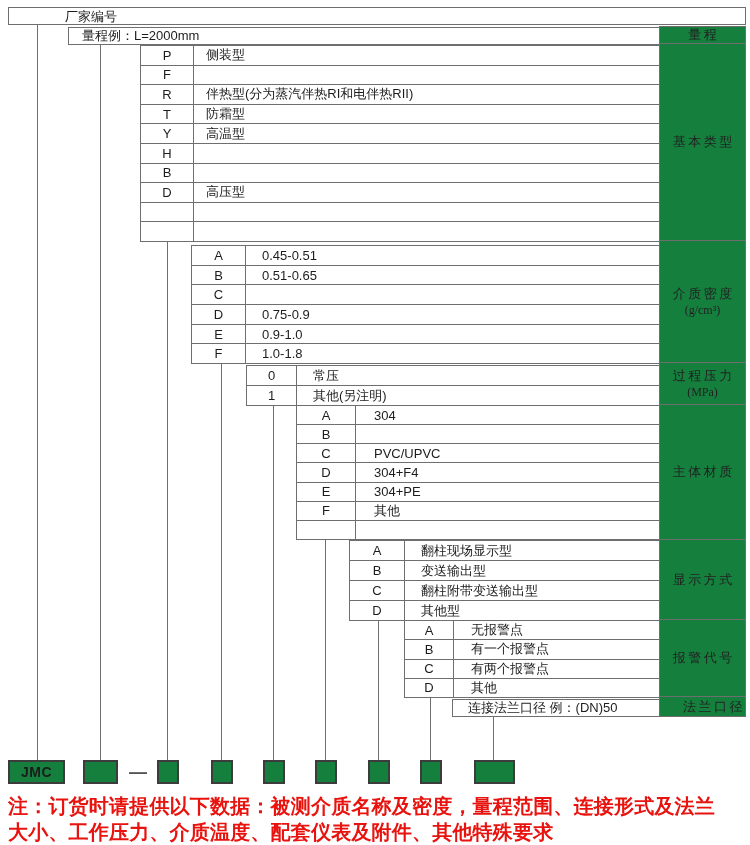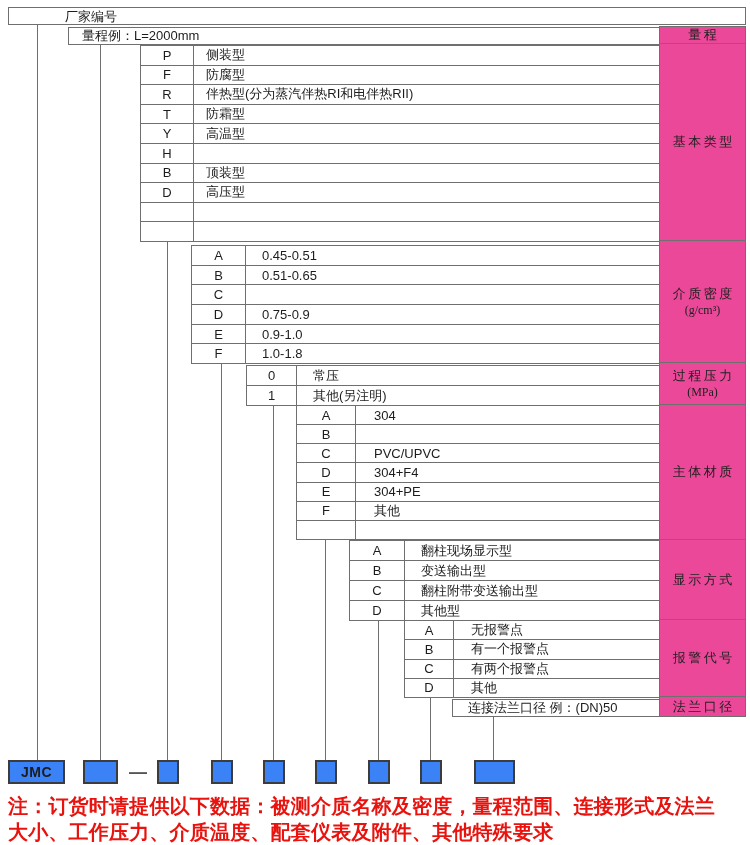--- a/index.html
+++ b/index.html
@@ -46,45 +46,45 @@
   .blk-display .code{width:54px;}
   .blk-display .desc{padding-left:16px;}
   .blk-alarm   {left:404px;top:620px;width:256px;height:78px;}
   .blk-alarm .code{width:48px;}
   .blk-alarm .desc{padding-left:17px;}
 
   .flangerow{left:452px;top:699px;width:208px;height:18px;border:1px solid var(--line);border-right:0;
         display:flex;align-items:center;padding-left:15px;font-size:13px;white-space:nowrap;}
 
   
-  .labelcol{left:659px;top:26px;width:87px;border:1px solid var(--line);background:#ec4899;}
+  .labelcol{left:659px;top:26px;width:87px;border:1px solid var(--line);background:#15803d;}
   .lsec{display:flex;flex-direction:column;align-items:center;justify-content:center;
         border-bottom:1px solid var(--line);box-sizing:border-box;
         font-family:"Liberation Serif","DejaVu Serif",serif;color:#222;}
   .lsec:last-child{border-bottom:0;}
   .l1{font-size:13px;letter-spacing:2.5px;padding-left:2.5px;white-space:nowrap;}
   .l2{font-size:12px;letter-spacing:0;white-space:nowrap;}
   .s0{height:17px;} .s1{height:197px;} .s2{height:122px;} .s3{height:42px;}
-  .s4{height:135px;} .s5{height:80px;} .s6{height:77px;} .s7{height:19px;}
+  .s4{height:135px;} .s5{height:80px;} .s6{height:77px;} .s7{height:19px;align-items:flex-end;}
 
   
   .vline{position:absolute;width:1px;background:var(--line);}
   .v1{left:37px; top:25px; height:735px;}
   .v2{left:100px;top:44px; height:716px;}
   .v3{left:167px;top:241px;height:519px;}
   .v4{left:221px;top:363px;height:397px;}
   .v5{left:273px;top:405px;height:355px;}
   .v6{left:325px;top:539px;height:221px;}
   .v7{left:378px;top:620px;height:140px;}
   .v8{left:430px;top:697px;height:63px;}
   .v9{left:493px;top:716px;height:44px;}
 
   
   .bbox{position:absolute;top:760px;height:24px;box-sizing:border-box;
-        border:2px solid var(--darkline);background:#3b82f6;
+        border:2px solid var(--darkline);background:#15803d;
         display:flex;align-items:center;justify-content:center;}
   .jmcbox{left:8px;width:57px;font-weight:bold;font-size:14px;letter-spacing:0.5px;}
   .bx-range{left:83px;width:35px;}
   .bx-type{left:157px;width:22px;}
   .bx-density{left:211px;width:22px;}
   .bx-pressure{left:263px;width:22px;}
   .bx-material{left:315px;width:22px;}
   .bx-display{left:368px;width:22px;}
   .bx-alarm{left:420px;width:22px;}
   .bx-flange{left:474px;width:41px;}
@@ -108,40 +108,38 @@
   <span>量程例：L=2000mm</span>
 </div>
 
 <div class="abs block blk-type">
   <div class="trow">
       <div class="code">P</div>
       <div class="desc">侧装型</div>
     </div>
   <div class="trow">
       <div class="code">F</div>
-      <div class="desc">防腐型</div>
     </div>
   <div class="trow">
       <div class="code">R</div>
       <div class="desc">伴热型(分为蒸汽伴热RI和电伴热RII)</div>
     </div>
   <div class="trow">
       <div class="code">T</div>
       <div class="desc">防霜型</div>
     </div>
   <div class="trow">
       <div class="code">Y</div>
       <div class="desc">高温型</div>
     </div>
   <div class="trow">
       <div class="code">H</div>
     </div>
   <div class="trow">
       <div class="code">B</div>
-      <div class="desc">顶装型</div>
     </div>
   <div class="trow">
       <div class="code">D</div>
       <div class="desc">高压型</div>
     </div>
   <div class="trow">
       <div class="code"></div>
       <div class="desc"></div>
     </div>
   <div class="trow">

